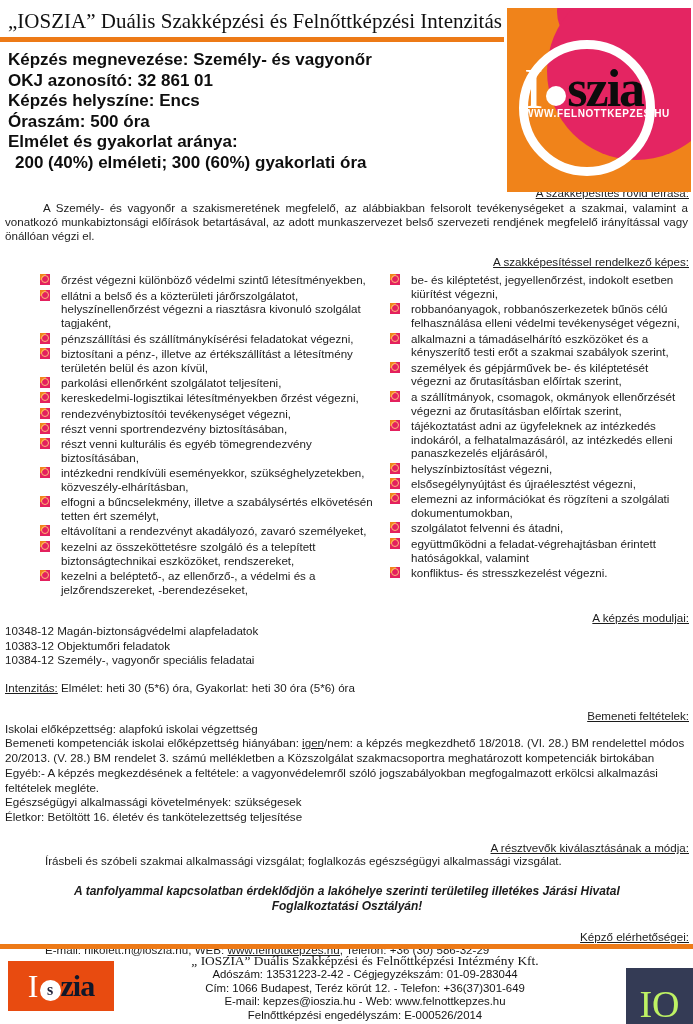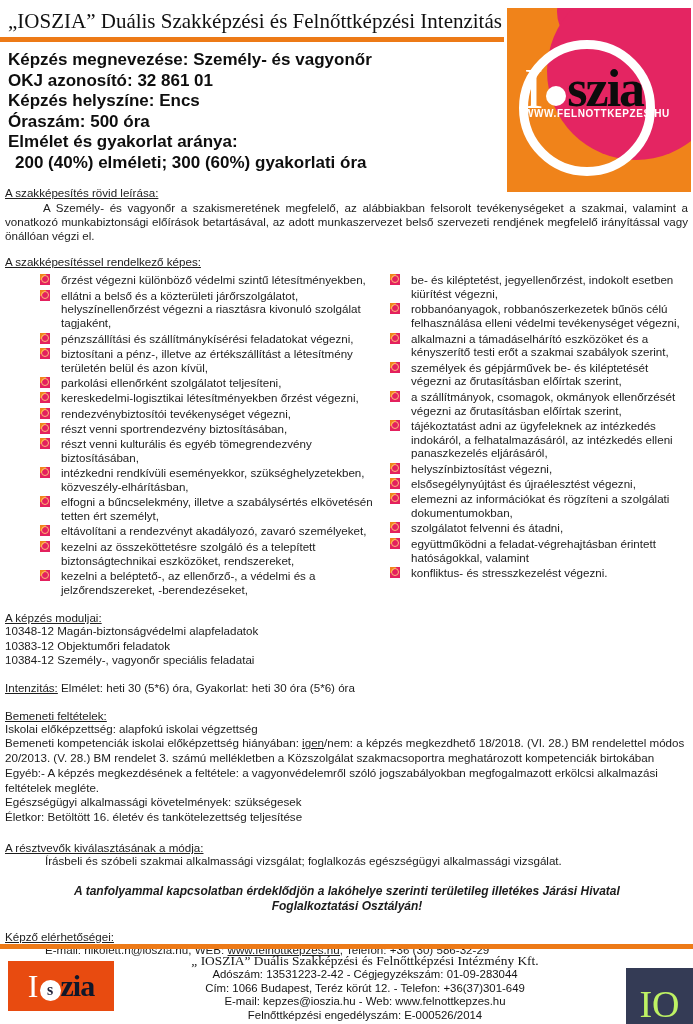--- a/index.html
+++ b/index.html
@@ -18,21 +18,21 @@
   .pink-small{position:absolute;width:72px;height:72px;border-radius:50%;background:#E42562;left:50px;top:-32px;}
   .logo-ring{position:absolute;width:118px;height:118px;border:9px solid #fff;border-radius:50%;left:12px;top:32px;}
   .logo-word{position:absolute;left:17px;top:52px;display:flex;align-items:center;font-family:"Liberation Serif",serif;}
   .logo-i{color:#fff;font-size:58px;line-height:58px;}
   .logo-disc{width:20px;height:20px;border-radius:50%;background:#fff;margin:14px 1px 0 3px;}
   .logo-szia{color:#0c0c0c;font-weight:bold;font-size:52px;line-height:58px;letter-spacing:-2px;}
   .logo-url{position:absolute;left:17px;top:100px;color:#fff;font-weight:bold;font-size:10px;letter-spacing:0.6px;}
 
   
   .content{margin:0 4px 0 5px;}
-  .h{text-decoration:underline;margin-top:13px;font-size:11.6px;}
+  .h{text-decoration:underline;margin-top:13px;font-size:11.6px;text-align:right;}
   .desc-body{margin-top:2px;text-align:justify;text-indent:38px;line-height:13.8px;font-size:11.6px;margin-right:1px;}
 
   .cols{display:flex;margin-top:5px;}
   .col-left{width:372px;box-sizing:border-box;padding-left:35px;}
   .col-right{flex:1;box-sizing:border-box;padding-left:13px;}
   .comp-item{display:flex;gap:11px;line-height:13.8px;font-size:11.6px;margin-bottom:1.5px;}
   .bullet{flex:0 0 10px;width:10px;height:11px;margin-top:1px;position:relative;background:linear-gradient(135deg,#F0831A 30%,#E3215E 30%);}
   .bullet::after{content:"";position:absolute;left:1px;top:1px;right:1px;bottom:2px;border:1.5px solid rgba(255,190,120,.95);border-radius:50%;}
 
   .mod-item{line-height:14.6px;font-size:11.6px;}

